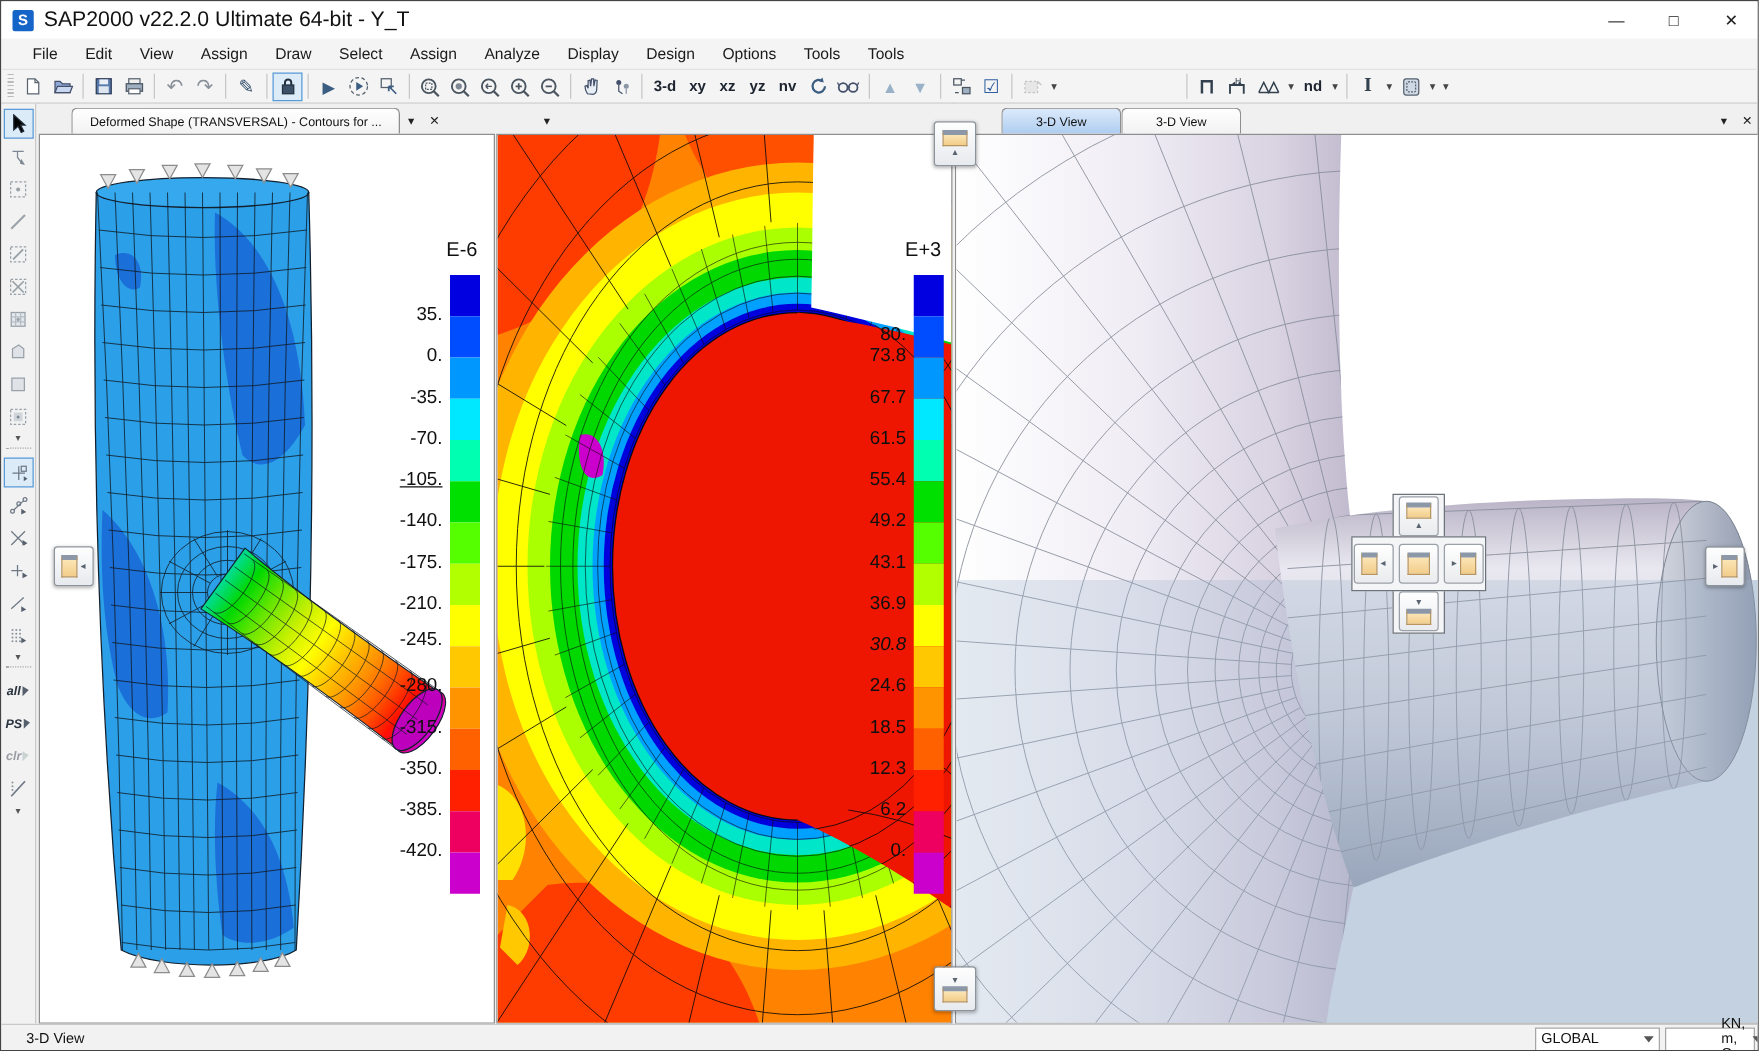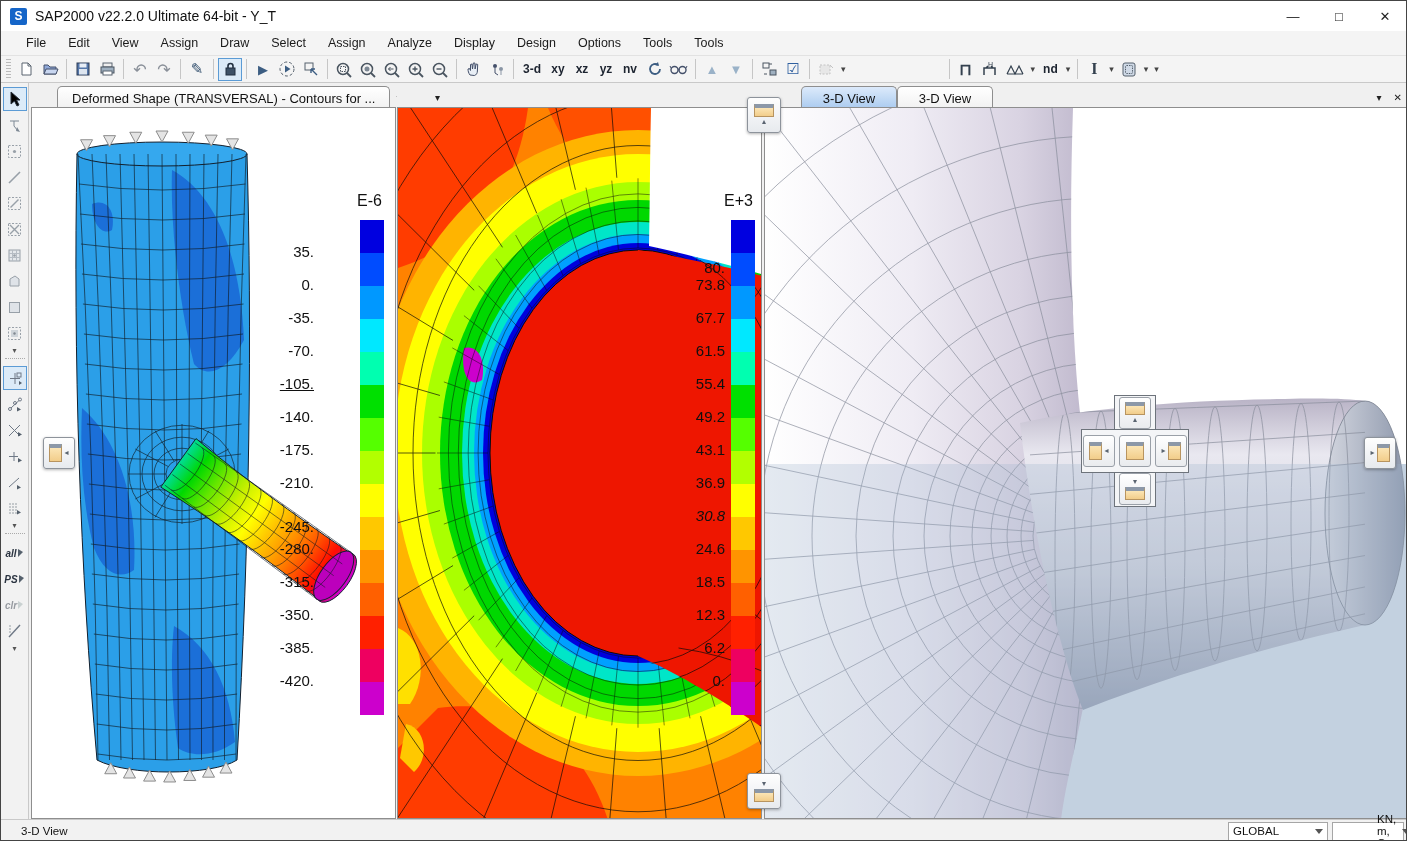--- a/index.html
+++ b/index.html
@@ -2,21 +2,21 @@
 <html><head>
 <meta charset="utf-8">
 <style>
   html,body{margin:0;padding:0;background:#777;}
   *{box-sizing:border-box;font-family:"Liberation Sans",sans-serif;}
   .app{position:relative;width:1407px;height:841px;background:#f0f0f0;overflow:hidden;border:1px solid #444;}
 
   
   .titlebar{position:absolute;left:0;top:0;width:1407px;height:30px;background:#ffffff;display:flex;align-items:center;}
   .appicon{width:17px;height:17px;margin-left:9px;background:#1565c8;color:#fff;font-weight:bold;font-size:12px;display:flex;align-items:center;justify-content:center;border-radius:2px;}
-  .apptitle{margin-left:8px;font-size:14px;color:#111;}
+  .apptitle{margin-left:8px;font-size:17px;color:#111;}
   .winbtns{margin-left:auto;display:flex;align-items:center;}
   .winbtn{width:46px;height:30px;display:flex;align-items:center;justify-content:center;font-size:13px;color:#222;}
 
   
   .menubar{position:absolute;left:0;top:30px;width:1407px;height:25px;background:#f4f4f4;display:flex;align-items:center;padding-left:14px;border-bottom:1px solid #e2e2e2;}
   .menuitem{padding:3px 11px;font-size:12.5px;color:#1a1a1a;}
 
   
   .toolbar{position:absolute;left:0;top:55px;width:1407px;height:27px;background:#f4f4f4;display:flex;align-items:center;border-bottom:1px solid #c9c9c9;padding-left:2px;}
   .grip{width:5px;height:20px;margin:0 3px;background:repeating-linear-gradient(#bbb 0 1px,transparent 1px 3px);}
@@ -33,21 +33,21 @@
   .leftrail{position:absolute;left:0;top:82px;width:28px;height:736px;background:#f2f2f2;border-right:1px solid #c9c9c9;display:flex;flex-direction:column;align-items:center;padding-top:3px;}
   .rbtn{width:24px;height:24px;margin:1px 0;border:1px solid transparent;display:flex;align-items:center;justify-content:center;font-size:11px;color:#3c444e;font-style:italic;}
   .rbtn.sel{border:1px solid #5b9bd5;background:#dcebf8;}
   .rsep{width:20px;height:5px;border-top:1px dotted #aaa;margin:2px 0;}
   .rcaret{font-size:8px;color:#555;height:10px;}
   .rtxt{font-weight:bold;font-size:10px;color:#2a3340;}
 
   
   .panel{position:absolute;top:82px;height:736px;}
   .tabstrip{height:24px;display:flex;align-items:flex-end;background:#f0f0f0;padding-left:32px;}
-  .tab{height:21px;padding:2px 14px 0 14px;border:1px solid #8e8e8e;border-bottom:none;border-radius:5px 5px 0 0;background:linear-gradient(#ffffff,#f2f2f2);font-size:13px;color:#111;white-space:pre;display:flex;align-items:center;}
+  .tab{height:21px;padding:2px 14px 0 14px;border:1px solid #8e8e8e;border-bottom:none;border-radius:5px 5px 0 0;background:linear-gradient(#ffffff,#f2f2f2);font-size:10px;color:#111;white-space:pre;display:flex;align-items:center;}
   .tab.active-blue{background:linear-gradient(#dceafb,#aecdf0);}
   .tabbtn{height:20px;display:flex;align-items:center;padding:0 6px;font-size:10px;color:#222;}
   .canvas{position:relative;width:100%;height:712px;background:#fff;border:1px solid #8e8e8e;overflow:hidden;}
   svg{display:block;}
 
   
   .legend{position:absolute;display:flex;z-index:20;}
   .clabels{position:relative;width:46px;height:495px;}
   .ctick{position:absolute;right:6px;font-size:15px;color:#101010;}
   .cbar{width:24px;height:495px;display:flex;flex-direction:column;border:0;}
@@ -569,32 +569,32 @@
             <path d="M200.52,41.818567586034575 l6,-11 l-12,0 Z"></path>
             <path d="M78.72,654.7355887588134 l6,11 l-12,0 Z"></path>
             <path d="M97.48,659.0116638872356 l6,11 l-12,0 Z"></path>
             <path d="M117.58,662.0953008825238 l6,11 l-12,0 Z"></path>
             <path d="M137.68,662.978294012711 l6,11 l-12,0 Z"></path>
             <path d="M157.78,661.4681622970434 l6,11 l-12,0 Z"></path>
             <path d="M176.54000000000002,658.1829171563734 l6,11 l-12,0 Z"></path>
             <path d="M193.95999999999998,654.061194460443 l6,11 l-12,0 Z"></path>
           </g>
       </svg>
-      <div class="legend" style="top:112px;right:11px;gap:40px;">
+      <div class="legend" style="top:112px;right:11px;">
         <span class="ctitle">E-6</span>
         <div class="clabels">
             <span class="ctick" style="top: 23px;">35.</span>
             <span class="ctick" style="top: 56px;">0.</span>
             <span class="ctick" style="top: 89px;">-35.</span>
             <span class="ctick" style="top: 122px;">-70.</span>
             <span class="ctick" style="top: 155px; text-decoration: underline;">-105.</span>
             <span class="ctick" style="top: 188px;">-140.</span>
             <span class="ctick" style="top: 221px;">-175.</span>
             <span class="ctick" style="top: 254px;">-210.</span>
-            <span class="ctick" style="top: 298px;">-245.</span>
+            <span class="ctick" style="top: 283px;">-245.</span>
             <span class="ctick" style="top: 320px;">-280.</span>
             <span class="ctick" style="top: 353px;">-315.</span>
             <span class="ctick" style="top: 386px;">-350.</span>
             <span class="ctick" style="top: 419px;">-385.</span>
             <span class="ctick" style="top: 452px;">-420.</span>
           </div>
         <div class="cbar">
             <div class="cseg" style="background: rgb(0, 0, 224);"></div>
             <div class="cseg" style="background: rgb(0, 76, 255);"></div>
             <div class="cseg" style="background: rgb(0, 152, 255);"></div>

